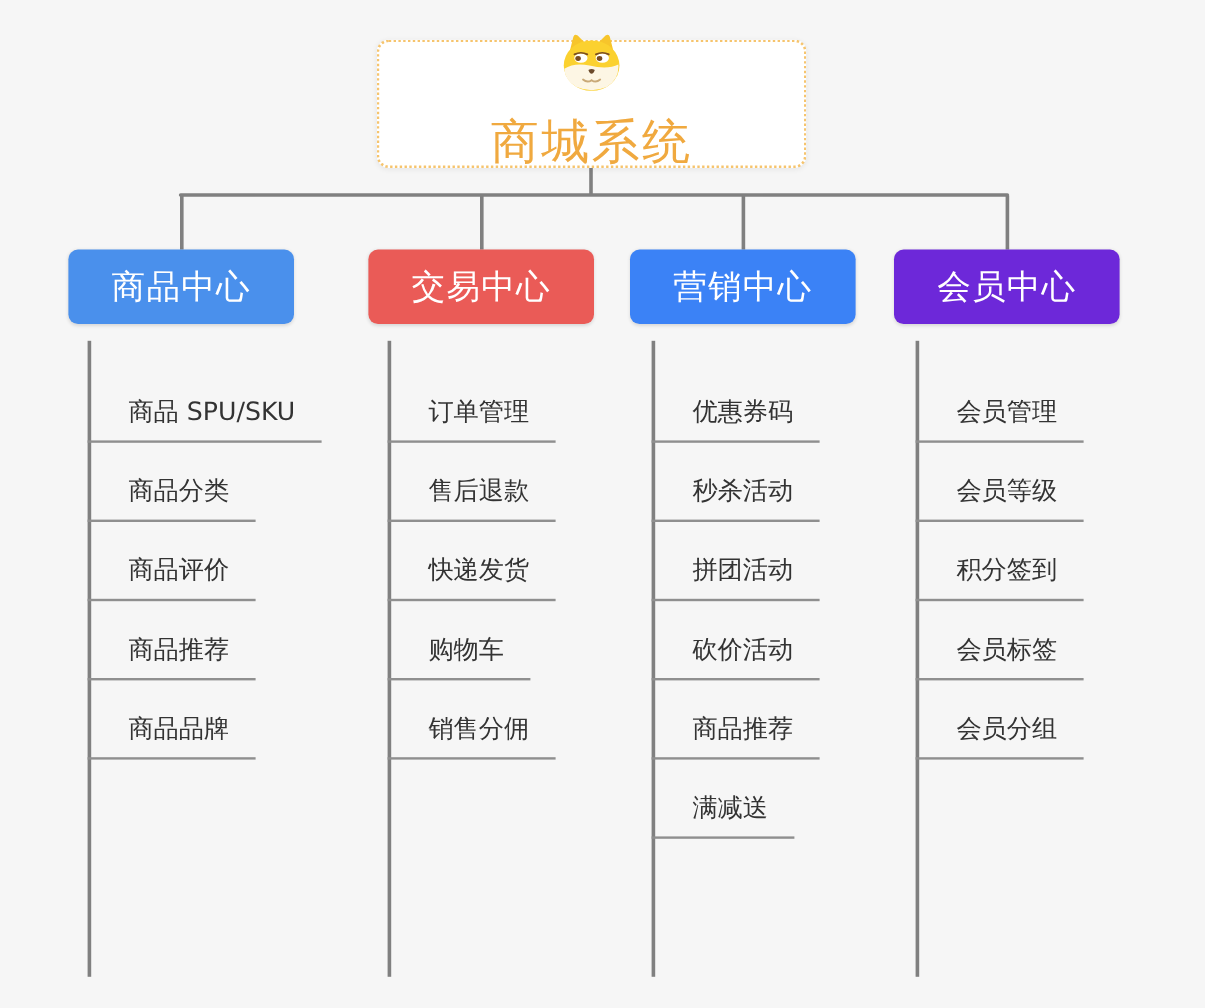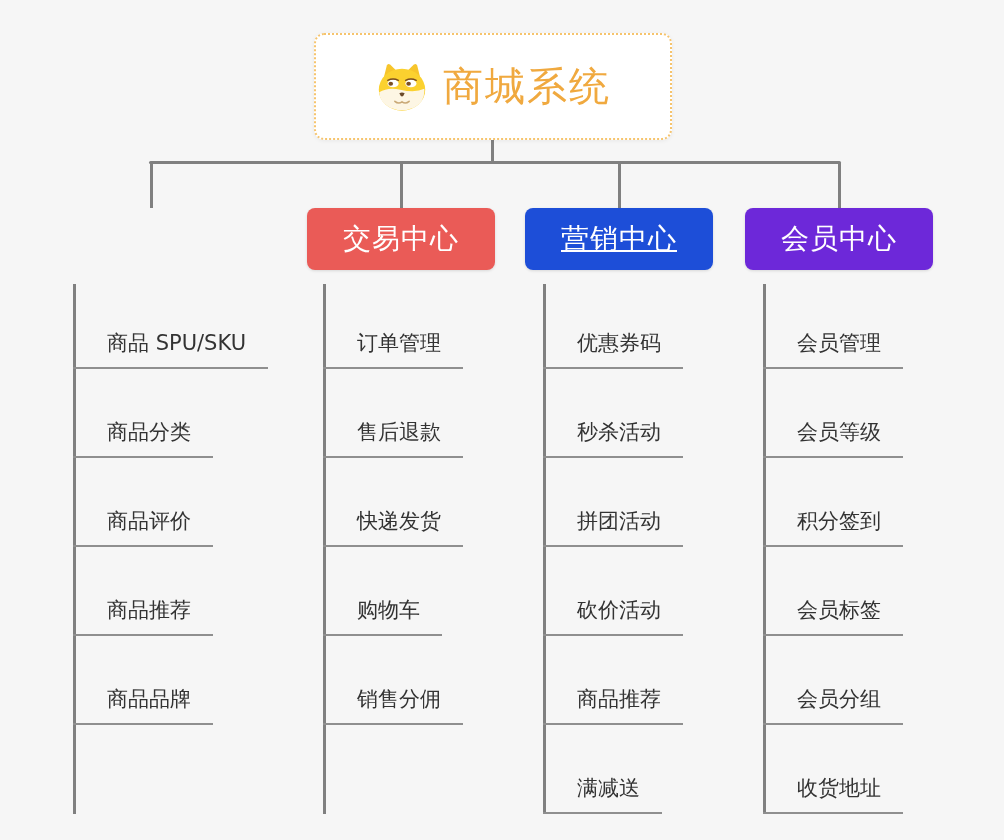--- a/index.html
+++ b/index.html
@@ -70,39 +70,39 @@
   .col-2{left:543px;}
   .col-3{left:763px;}
   .column::before{
     content:"";
     position:absolute;left:0;top:0;
     width:3px;height:530px;
     background:#808080;
   }
   .item{
     position:relative;
-    height:89px;
+    height:66px;
     display:flex;align-items:flex-end;
     box-sizing:border-box;
     padding:0 22px 10px 34px;
     border-bottom:2px solid #8f8f8f;
     width:max-content;
     font-size:21px;
     color:#333333;
     white-space:nowrap;
     cursor:default;
   }
   .item:first-child{height:85px;}
 </style>
 </head>
 <body>
 
 <div id="canvas" style="background: rgb(246, 246, 246);">
 
-  <div class="root-node" style="border-color: rgb(246, 196, 109);">
+  <div class="root-node" style="border-color: rgb(246, 196, 109); flex-direction: column;">
     <svg class="doge" viewBox="0 0 60 56" aria-hidden="true">
 
       <path d="M9,20 L13,4 Q14,1 17,3 L26,12 Z" fill="#f7c52b"></path>
       <path d="M51,20 L47,4 Q46,1 43,3 L34,12 Z" fill="#f7c52b"></path>
 
       <ellipse cx="30" cy="31" rx="26" ry="23.5" fill="#fbd12f"></ellipse>
 
       <path d="M4.5,34 Q14,28 28,31 Q45,35 55,30 Q56,44 44,51 Q30,57 16,51 Q5,45 4.5,34 Z" fill="#fdf6e4"></path>
 
       <g>
@@ -121,22 +121,23 @@
     <span class="root-title" style="color: rgb(240, 169, 63);">商城系统</span>
   </div>
 
   <div class="line root-stem"></div>
   <div class="line rail"></div>
   <div class="line drop drop-0"></div>
   <div class="line drop drop-1"></div>
   <div class="line drop drop-2"></div>
   <div class="line drop drop-3"></div>
 
+  <div class="branch-node bn-0" style="background: rgb(74, 144, 236);">商品中心</div>
   <div class="branch-node bn-1" style="background: rgb(234, 91, 87); text-align: center;">交易中心</div>
-  <div class="branch-node bn-2" style="background: #1d4ed8; text-decoration: underline;">营销中心</div>
+  <div class="branch-node bn-2" style="background: #3b82f6;">营销中心</div>
   <div class="branch-node bn-3" style="background: #6d28d9;">会员中心</div>
 
   <div class="column col-0">
     <div class="item">商品 SPU/SKU</div>
     <div class="item">商品分类</div>
     <div class="item">商品评价</div>
     <div class="item">商品推荐</div>
     <div class="item">商品品牌</div>
   </div>
 
@@ -156,16 +157,15 @@
     <div class="item">商品推荐</div>
     <div class="item">满减送</div>
   </div>
 
   <div class="column col-3">
     <div class="item">会员管理</div>
     <div class="item">会员等级</div>
     <div class="item">积分签到</div>
     <div class="item">会员标签</div>
     <div class="item">会员分组</div>
-    <div class="item">收货地址</div>
   </div>
 
 </div>
 
 </body></html>

